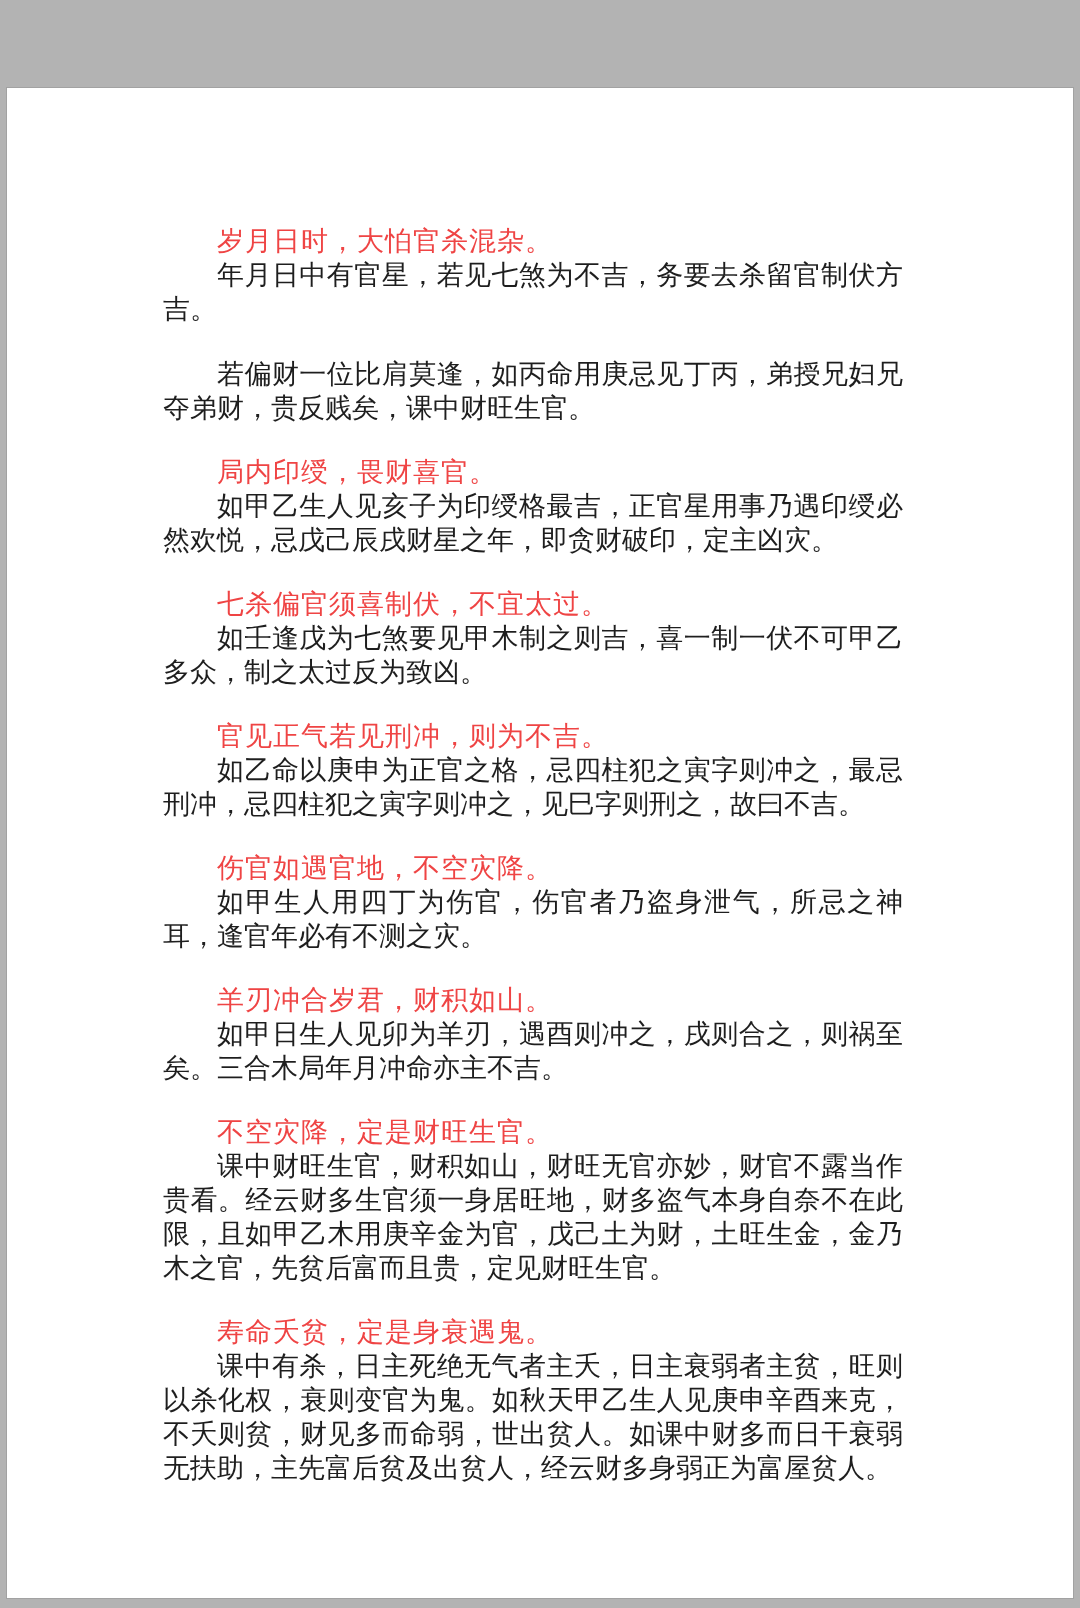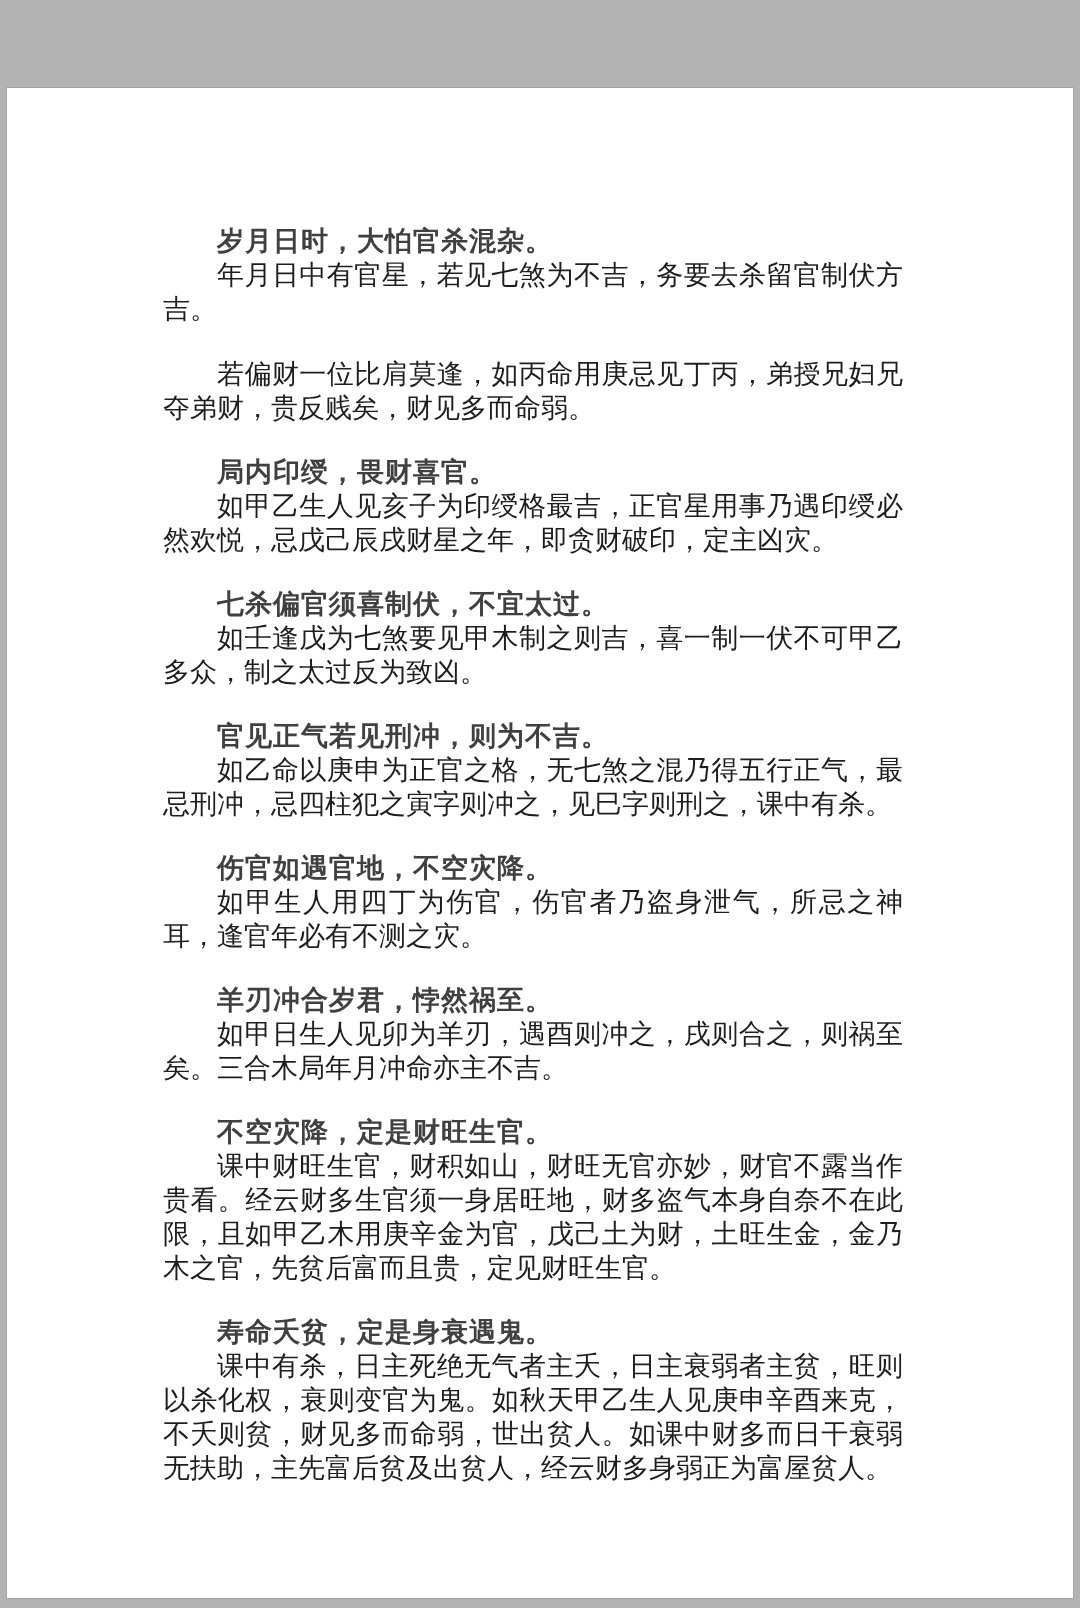--- a/index.html
+++ b/index.html
@@ -34,22 +34,22 @@
     width: 740px;
     color: #1e1e1e;
   }
   .sec {
     margin: 0 0 31px 0;
   }
   .sec h2 {
     margin: 0;
     font-size: 27px;
     line-height: 33px;
-    font-weight: 700;
-    color: #404040;
+    font-weight: 400;
+    color: #ef4444;
     text-indent: 54px;
     letter-spacing: 1px;
     white-space: nowrap;
   }
   .sec p {
     margin: 0;
     font-size: 27px;
     line-height: 34px;
     font-weight: 400;
     color: #1e1e1e;
@@ -74,45 +74,45 @@
 <div class="viewport">
   <div class="page">
     <div class="content">
 
       <section class="sec">
         <h2>岁月日时，大怕官杀混杂。</h2>
         <p>年月日中有官星，若见七煞为不吉，务要去杀留官制伏方吉。</p>
       </section>
 
       <section class="sec">
-        <p>若偏财一位比肩莫逢，如丙命用庚忌见丁丙，弟授兄妇兄夺弟财，贵反贱矣，财见多而命弱。</p>
+        <p>若偏财一位比肩莫逢，如丙命用庚忌见丁丙，弟授兄妇兄夺弟财，贵反贱矣，课中财旺生官。</p>
       </section>
 
       <section class="sec">
         <h2>局内印绶，畏财喜官。</h2>
         <p>如甲乙生人见亥子为印绶格最吉，正官星用事乃遇印绶必然欢悦，忌戊己辰戌财星之年，即贪财破印，定主凶灾。</p>
       </section>
 
       <section class="sec">
         <h2>七杀偏官须喜制伏，不宜太过。</h2>
         <p>如壬逢戊为七煞要见甲木制之则吉，喜一制一伏不可甲乙多众，制之太过反为致凶。</p>
       </section>
 
       <section class="sec">
         <h2>官见正气若见刑冲，则为不吉。</h2>
-        <p>如乙命以庚申为正官之格，无七煞之混乃得五行正气，最忌刑冲，忌四柱犯之寅字则冲之，见巳字则刑之，课中有杀。</p>
+        <p>如乙命以庚申为正官之格，忌四柱犯之寅字则冲之，最忌刑冲，忌四柱犯之寅字则冲之，见巳字则刑之，故曰不吉。</p>
       </section>
 
       <section class="sec">
         <h2>伤官如遇官地，不空灾降。</h2>
         <p>如甲生人用四丁为伤官，伤官者乃盗身泄气，所忌之神耳，逢官年必有不测之灾。</p>
       </section>
 
       <section class="sec">
-        <h2>羊刃冲合岁君，悖然祸至。</h2>
+        <h2>羊刃冲合岁君，财积如山。</h2>
         <p>如甲日生人见卯为羊刃，遇酉则冲之，戌则合之，则祸至矣。三合木局年月冲命亦主不吉。</p>
       </section>
 
       <section class="sec">
         <h2>不空灾降，定是财旺生官。</h2>
         <p>课中财旺生官，财积如山，财旺无官亦妙，财官不露当作贵看。经云财多生官须一身居旺地，财多盗气本身自奈不在此限，且如甲乙木用庚辛金为官，戊己土为财，土旺生金，金乃木之官，先贫后富而且贵，定见财旺生官。</p>
       </section>
 
       <section class="sec">
         <h2>寿命夭贫，定是身衰遇鬼。</h2>

